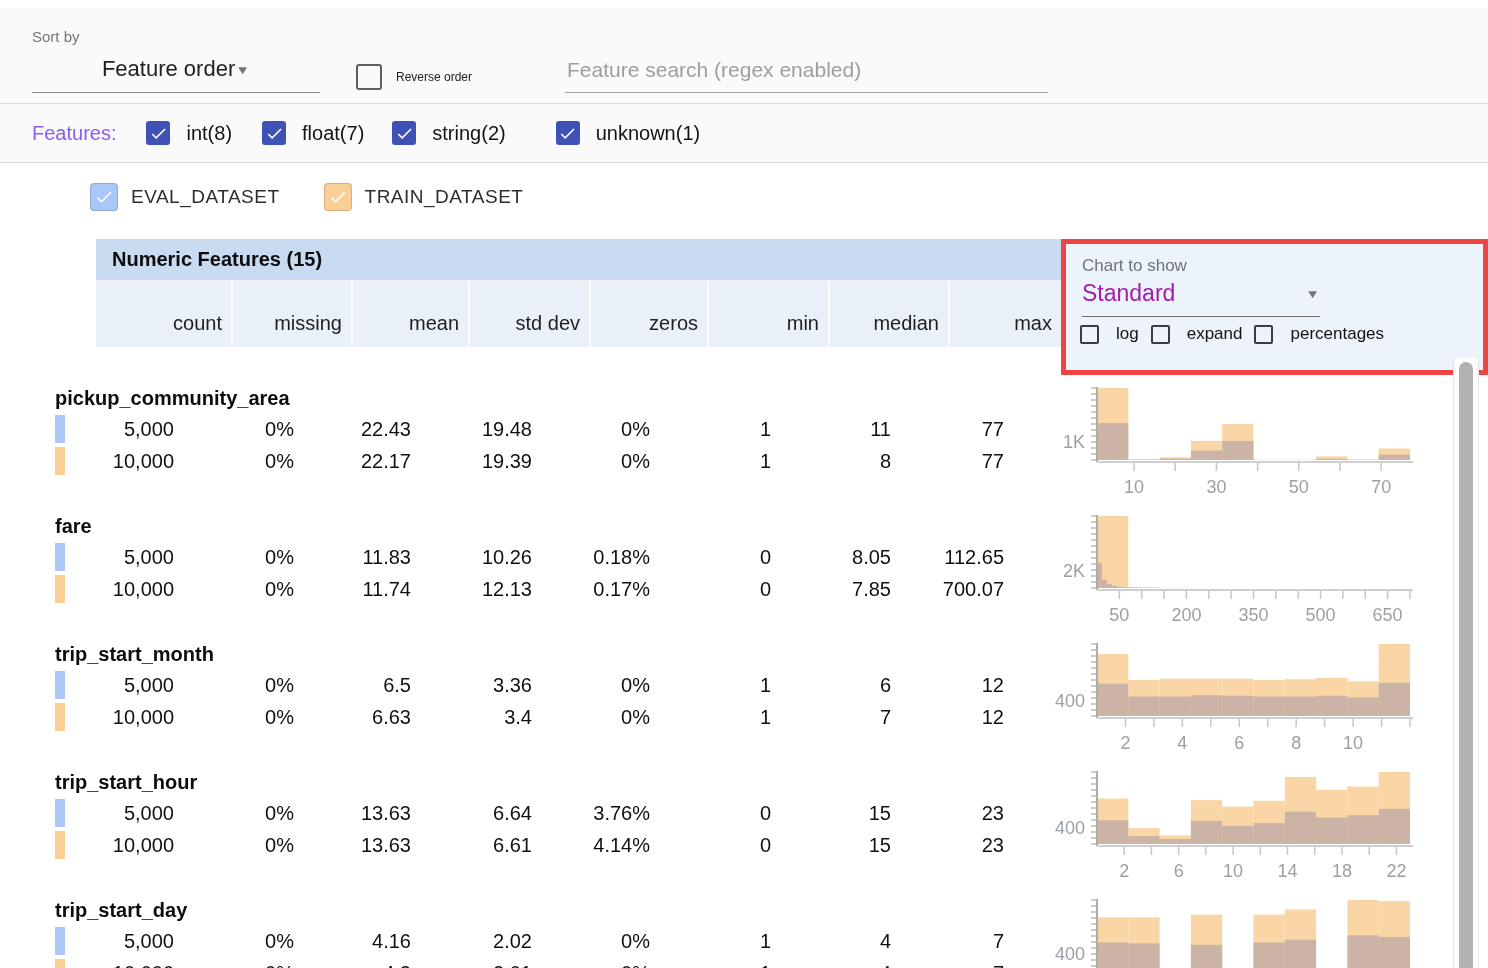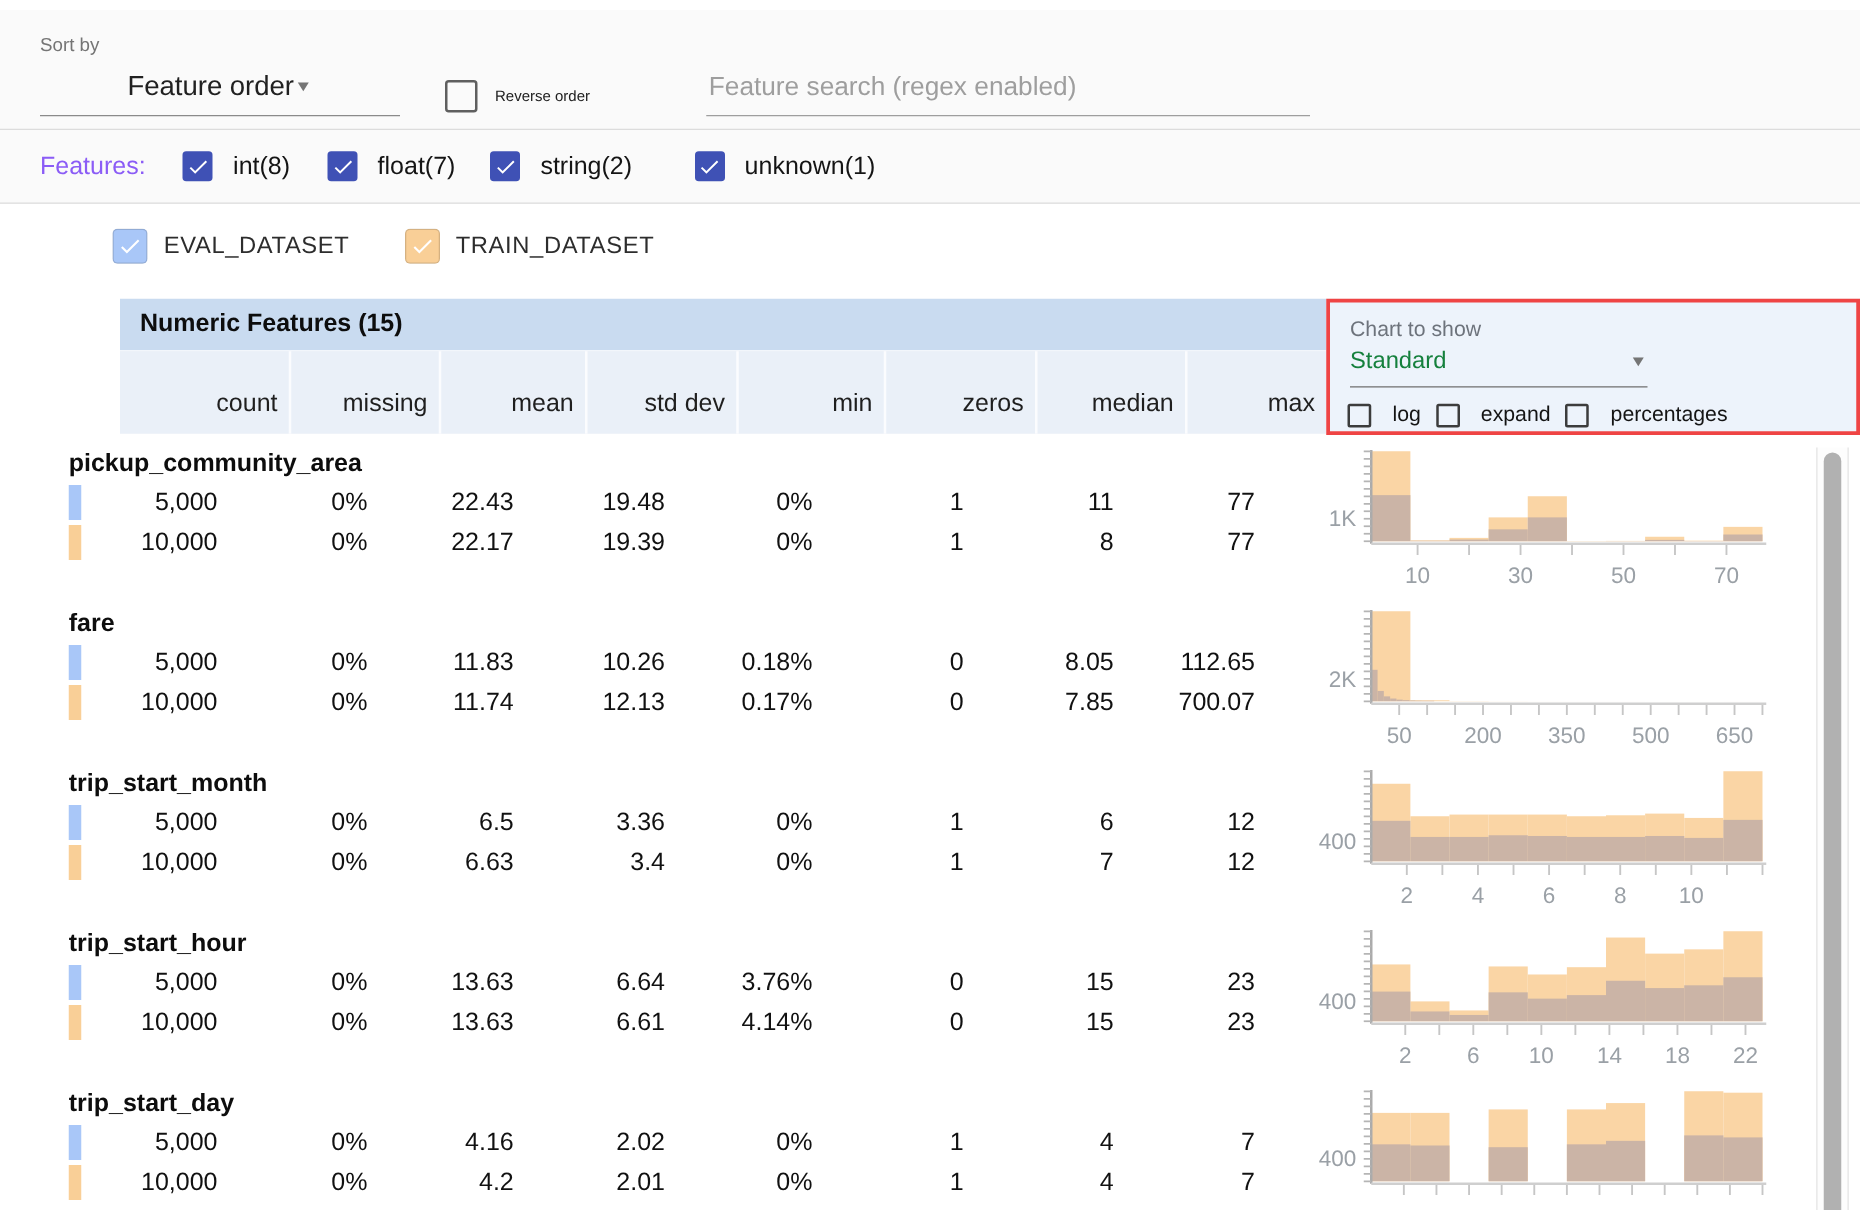--- a/index.html
+++ b/index.html
@@ -30,24 +30,24 @@
   .legend-box{width:26px;height:26px;border-radius:4px;border:1px solid rgba(0,0,0,.14);display:flex;align-items:center;justify-content:center;flex:none;}
   .legend-box svg{width:20px;height:20px;fill:#fff;}
   .legend-label{font-size:19px;color:#2d2d2d;letter-spacing:.5px;}
   .table-header{display:flex;margin:22px 0 0 48px;padding-left:48px;}
   .header-left{width:965px;}
   .title-band{height:42px;background:#c9dbf0;display:flex;align-items:center;padding-left:16px;box-sizing:border-box;border-bottom:1px solid #f2f6fb;}
   .title-band span{font-size:20px;font-weight:bold;color:#0d0d0d;}
   .cols{height:66px;background:#eaf0f8;display:grid;grid-template-columns:135px 120px 117px 121px 118px 121px 120px 113px;}
   .cols .col{display:flex;align-items:flex-end;justify-content:flex-end;padding:0 9px 12px 0;font-size:20px;color:#1f1f1f;border-left:2px solid #fbfcfe;box-sizing:border-box;}
   .cols .col:first-child{border-left:none;}
-  .chart-panel{width:467px;height:109px;background:#edf3fb;border:3px solid #ef4444;box-sizing:border-box;position:relative;}
+  .chart-panel{width:467px;height:136px;background:#edf3fb;border:5px solid #ef4444;box-sizing:border-box;position:relative;}
   .cp-label{position:absolute;left:16px;top:12px;font-size:17px;color:#6d737c;}
   .cp-select{position:absolute;left:16px;top:36px;width:238px;display:flex;justify-content:space-between;align-items:center;border-bottom:1px solid #6f6f6f;padding-bottom:9px;cursor:pointer;}
-  .cp-select .val{font-size:19px;color:#15803d;}
+  .cp-select .val{font-size:23px;color:#a21caf;}
   .cp-checks{position:absolute;left:14px;top:80px;display:flex;gap:12px;align-items:center;}
   .cp-check{display:flex;align-items:center;gap:17px;cursor:pointer;}
   .cb-small{width:15px;height:15px;border:2px solid #3c3c3c;border-radius:2px;background:transparent;flex:none;}
   .cp-check span{font-size:17px;color:#141414;}
   .table-body{margin:8px 0 0 48px;}
   .feature-block{display:flex;height:128px;}
   .stats{width:965px;}
   .fname{height:30px;display:flex;align-items:center;padding-left:7px;font-size:20px;font-weight:bold;color:#0d0d0d;}
   .srow{height:32px;display:grid;grid-template-columns:135px 120px 117px 121px 118px 121px 120px 113px;}
   .scell{display:flex;align-items:center;justify-content:flex-end;padding-right:9px;font-size:20px;color:#111;}
@@ -138,22 +138,22 @@
   <div class="table-header">
     <div class="header-left">
       <div class="title-band">
         <span>Numeric Features (15)</span>
       </div>
       <div class="cols" id="col-headers">
           <div class="col">count</div>
           <div class="col">missing</div>
           <div class="col">mean</div>
           <div class="col">std dev</div>
+          <div class="col">zeros</div>
           <div class="col">min</div>
-          <div class="col">zeros</div>
           <div class="col">median</div>
           <div class="col">max</div>
         </div>
     </div>
     <div class="chart-panel">
       <div class="cp-label">Chart to show</div>
       <div class="cp-select">
         <span class="val">Standard</span>
         <span class="dd-arrow">▼</span>
       </div>

